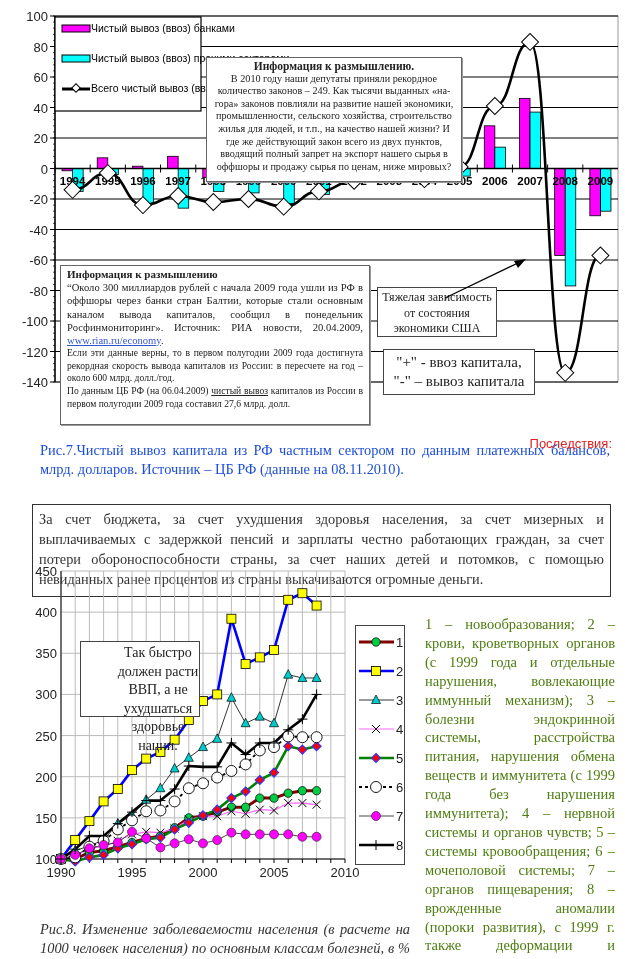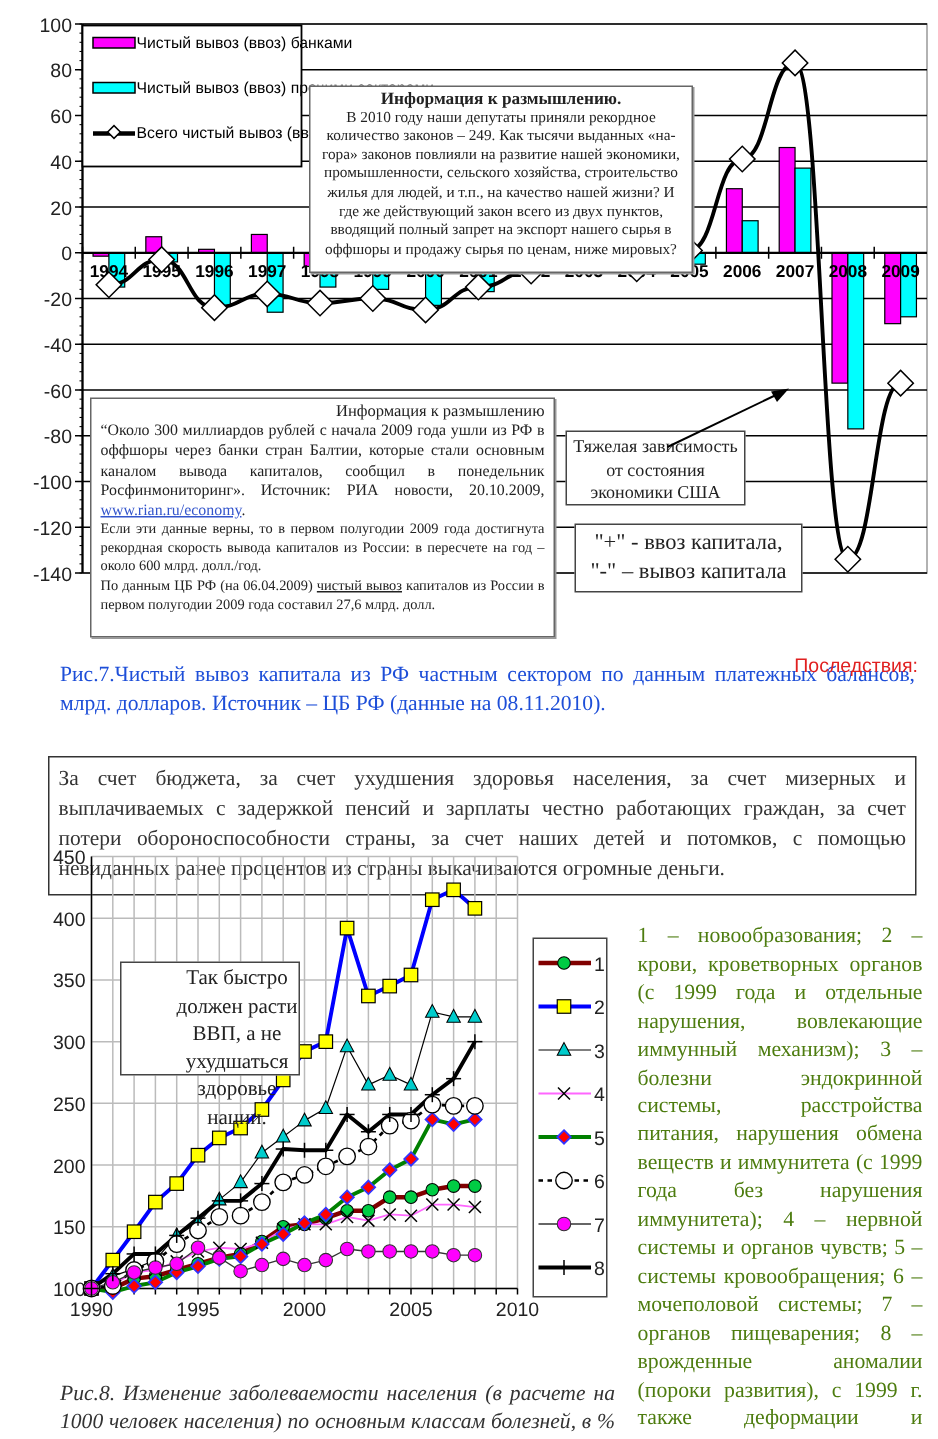--- a/index.html
+++ b/index.html
@@ -4,21 +4,21 @@
 <style>
   html, body { margin:0; padding:0; background:#ffffff; }
   body { width:625px; height:959px; position:relative; overflow:hidden; font-family:"Liberation Serif", serif; color:#222; }
   .abs { position:absolute; }
   svg text { font-family:"Liberation Sans", sans-serif; }
   .serif { font-family:"Liberation Serif", serif;margin-top:43px; }
   #chart1 { left:0; top:0; }
   .info1 { left:206px; top:14px; width:256px; height:125px; border:1px solid #666; background:#fff; box-shadow:1px 1px 0 #999; font-size:10.2px; line-height:12.6px; text-align:center; box-sizing:border-box; padding:2px 4px; }
   .info1 .ttl { font-weight:bold; font-size:11.5px; }
   .info2 { left:60px; top:222px; width:310px; height:160px; border:1px solid #666; background:#fff; box-shadow:1px 1px 0 #999; box-sizing:border-box; padding:2px 6px; font-size:10.6px; line-height:13.2px; text-align:justify; }
-  .info2 .ttl { font-weight:normal; text-align:right; font-size:11px; }
+  .info2 .ttl { font-weight:bold; text-align:left; font-size:11px; }
   .info2 .small { font-size:9.6px; line-height:12.6px; }
   .info2 a { color:#3355cc; text-decoration:underline; }
   .info2 u { text-decoration:underline; }
   .heavy { left:377px; top:244px; width:120px; height:50px; border:1px solid #444; background:#fff; font-size:12px; line-height:15.5px; text-align:center; box-sizing:border-box; padding-top:2px; }
   .sign { left:383px; top:306px; width:152px; height:46px; border:1px solid #444; background:#fff; font-size:15px; line-height:19px; text-align:center; box-sizing:border-box; padding-top:3px; }
   .cap7 { left:40px; top:398px; width:570px; font-size:14.4px; line-height:19px; text-align:justify; color:#1d4ed8; }
   .conseq { left:460px; top:436px; width:152px; text-align:right; font-family:"Liberation Sans", sans-serif; color:#e02020; font-size:13px; }
   .box3 { left:32px; top:461px; width:579px; height:93px; border:1px solid #333; box-sizing:border-box; padding:4px 6px; font-size:14.3px; line-height:20px; text-align:justify; color:#333; }
   #chart2 { left:0; top:555px; }
   .gdpbox { left:80px; top:598px; width:120px; height:76px; border:1px solid #444; background:#fff; font-size:14px; line-height:18.5px; text-align:center; box-sizing:border-box; padding-top:2px;padding-left:36px; }
@@ -236,21 +236,21 @@
 </svg>
 
 <div class="abs info1 serif">
   <div class="ttl">Информация к размышлению.</div>
   <div>В 2010 году наши депутаты приняли рекордное количество законов – 249. Как тысячи выданных «на-гора» законов повлияли на развитие нашей экономики, промышленности, сельского хозяйства, строительство жилья для людей, и т.п., на качество нашей жизни? И где же действующий закон всего из двух пунктов, вводящий полный запрет на экспорт нашего сырья в оффшоры и продажу сырья по ценам, ниже мировых?</div>
 </div>
 
 <div class="abs info2 serif">
   <div class="ttl">Информация к размышлению</div>
   <div>
-    <span>“Около 300 миллиардов рублей с начала 2009 года ушли из РФ в оффшоры через банки стран Балтии, которые стали основным каналом вывода капиталов, сообщил в понедельник Росфинмониторинг». Источник: РИА новости, 20.10.2009, </span><a href="#">www.rian.ru/economy</a><span>.</span>
+    <span>“Около 300 миллиардов рублей с начала 2009 года ушли из РФ в оффшоры через банки стран Балтии, которые стали основным каналом вывода капиталов, сообщил в понедельник Росфинмониторинг». Источник: РИА новости, 20.04.2009, </span><a href="#">www.rian.ru/economy</a><span>.</span>
   </div>
   <div class="small">Если эти данные верны, то в первом полугодии 2009 года достигнута рекордная скорость вывода капиталов из России: в пересчете на год – около 600 млрд. долл./год.</div>
   <div class="small"><span>По данным ЦБ РФ (на 06.04.2009) </span><u>чистый вывоз</u><span> капиталов из России в первом полугодии 2009 года составил 27,6 млрд. долл.</span></div>
 </div>
 
 <div class="abs heavy serif">Тяжелая зависимость от состояния экономики США</div>
 <svg class="abs" style="left:440px;top:255px;" width="100" height="50">
   <line x1="5" y1="43" x2="78" y2="8" stroke="#000" stroke-width="1.3"></line>
   <polygon points="86,4 74,6 78,13" fill="#000"></polygon>
 </svg>

